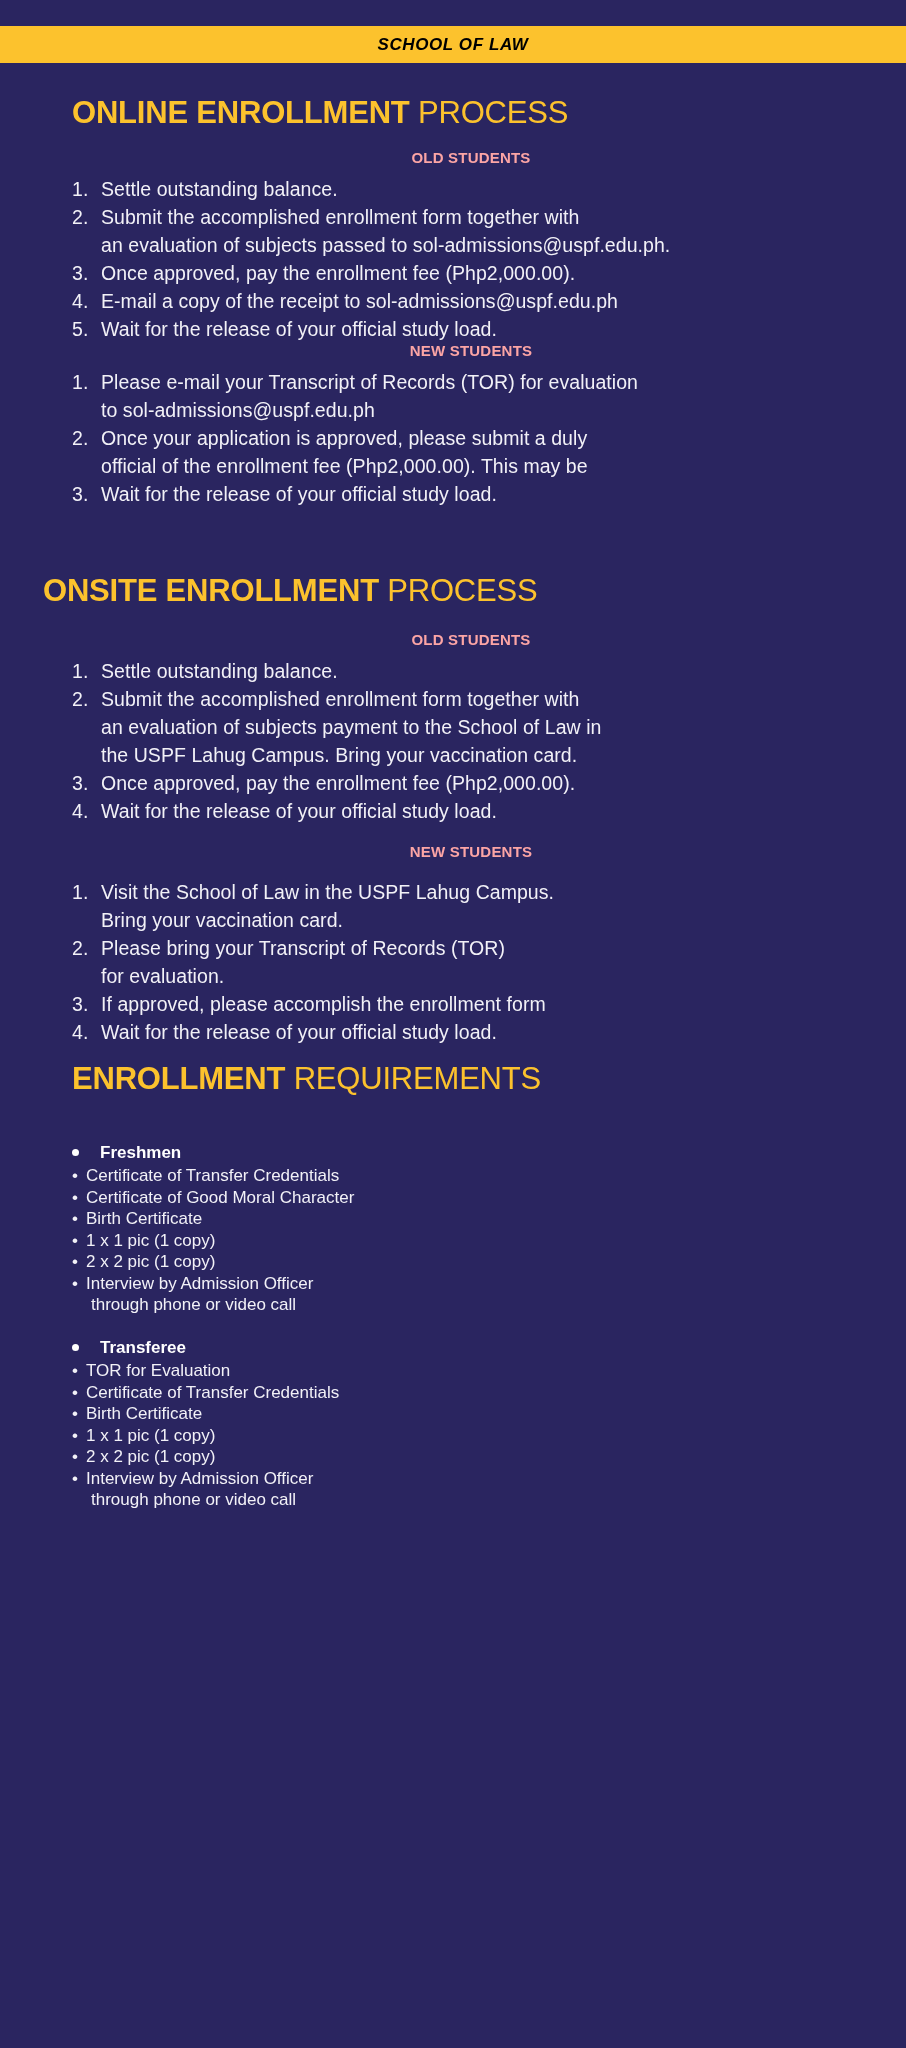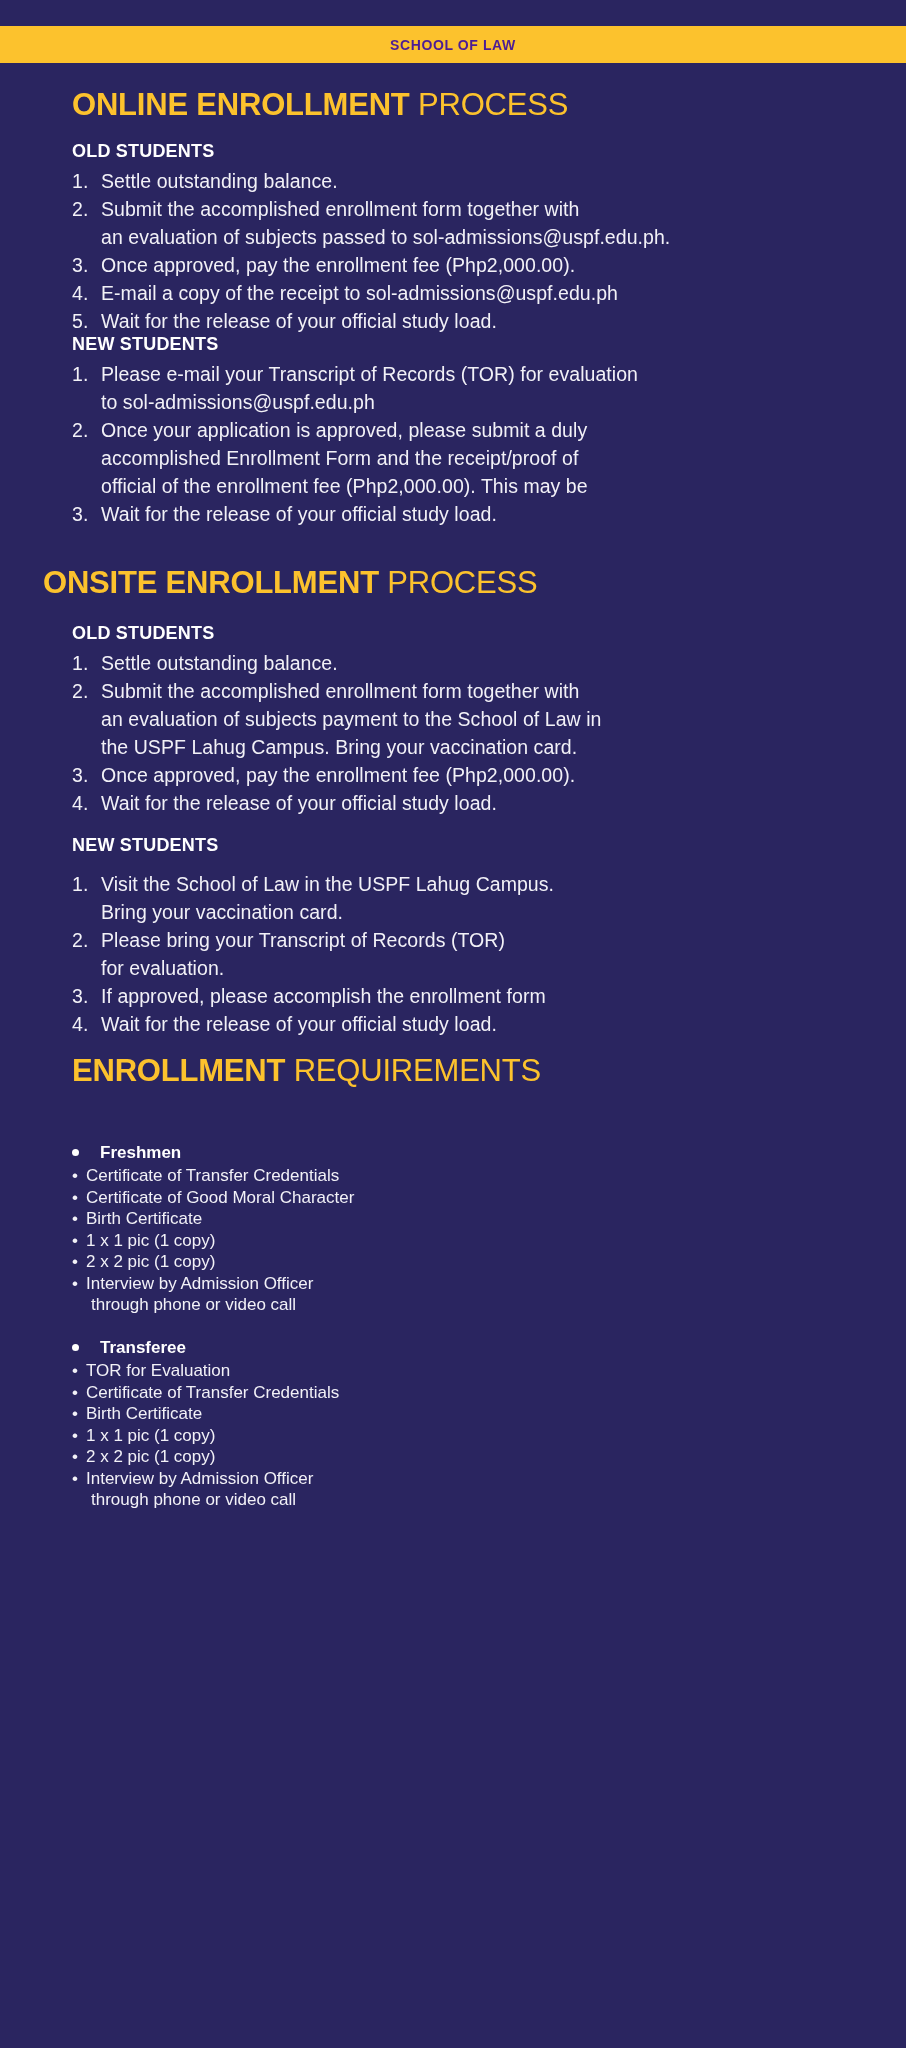--- a/index.html
+++ b/index.html
@@ -9,40 +9,42 @@
     font-family:"Liberation Sans", sans-serif;
     color:#ffffff; overflow:hidden;
   }
 
   
   .banner {
     position:absolute; top:26px; left:0; width:906px; height:37px;
     background:#fcc22d; display:flex; align-items:center; justify-content:center;
   }
   .banner-title {
-    color:#4c1d95; font-weight:bold; font-size:14px;
+    color:#000000; font-weight:bold; font-size:17px;
     letter-spacing:0.6px;
+    font-style:italic;
   }
 
   
   .page { position:absolute; top:63px; left:0; width:906px; padding:0 0 0 0; }
 
-  .block { padding-left:72px; padding-right:36px; }
+  .block { padding-left:72px; padding-right:36px;margin-top:8px; }
 
   
   .section-head {
     font-size:31px; line-height:1.06; color:#fcc22d;
     white-space:nowrap; letter-spacing:-0.2px;
   }
   .section-head .strong { font-weight:bold; }
   .section-head .light  { font-weight:normal; }
 
   .group-head {
-    font-weight:bold; font-size:18px; color:#ffffff;
+    font-weight:bold; font-size:15px; color:#fca5a5;
     letter-spacing:0.2px;
+    text-align:center;
   }
 
   ol.steps { list-style:none; }
   ol.steps > li {
     position:relative; padding-left:29px;
     font-size:19.5px; line-height:28px; font-weight:300;
     color:#f2f1f7; letter-spacing:0.05px;
   }
   ol.steps > li .num {
     position:absolute; left:0; top:0; width:24px; text-align:left;
@@ -136,21 +138,20 @@
   <div id="online-new-list" class="block">
     <ol class="steps">
         <li>
           <span class="num">1.</span>
           <span class="txt">Please e-mail your Transcript of Records (TOR) for evaluation</span>
           <span class="txt">to sol-admissions@uspf.edu.ph</span>
         </li>
         <li>
           <span class="num">2.</span>
           <span class="txt">Once your application is approved, please submit a duly</span>
-          <span class="txt">accomplished Enrollment Form and the receipt/proof of</span>
           <span class="txt">official of the enrollment fee (Php2,000.00). This may be</span>
         </li>
         <li>
           <span class="num">3.</span>
           <span class="txt">Wait for the release of your official study load.</span>
         </li>
       </ol>
   </div>
 
   <div id="sec-onsite" class="block">

